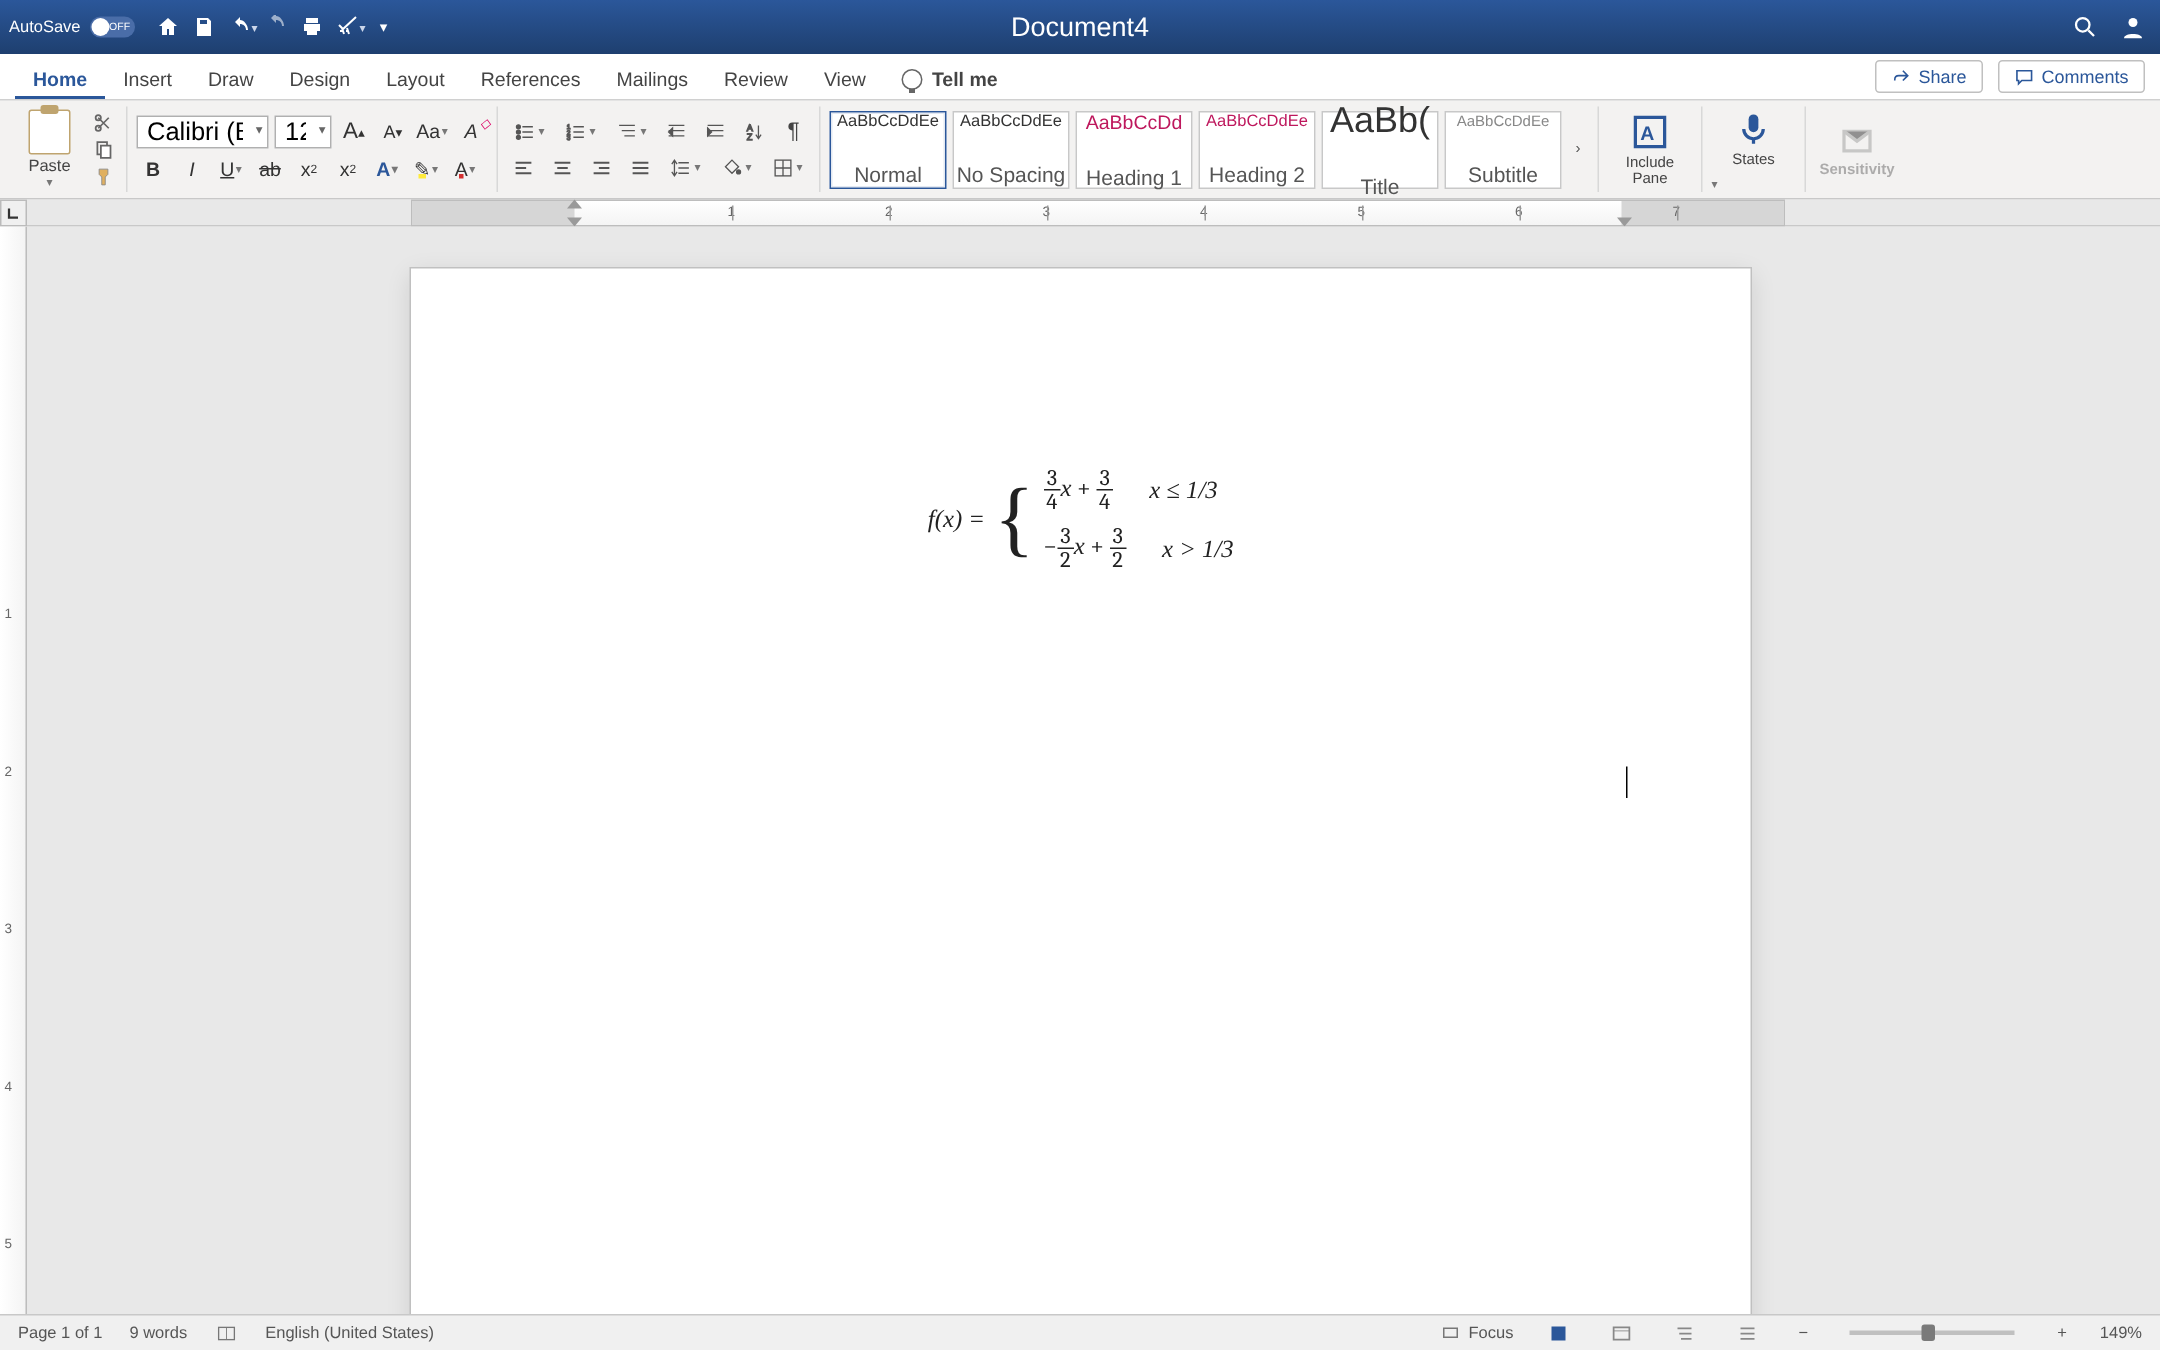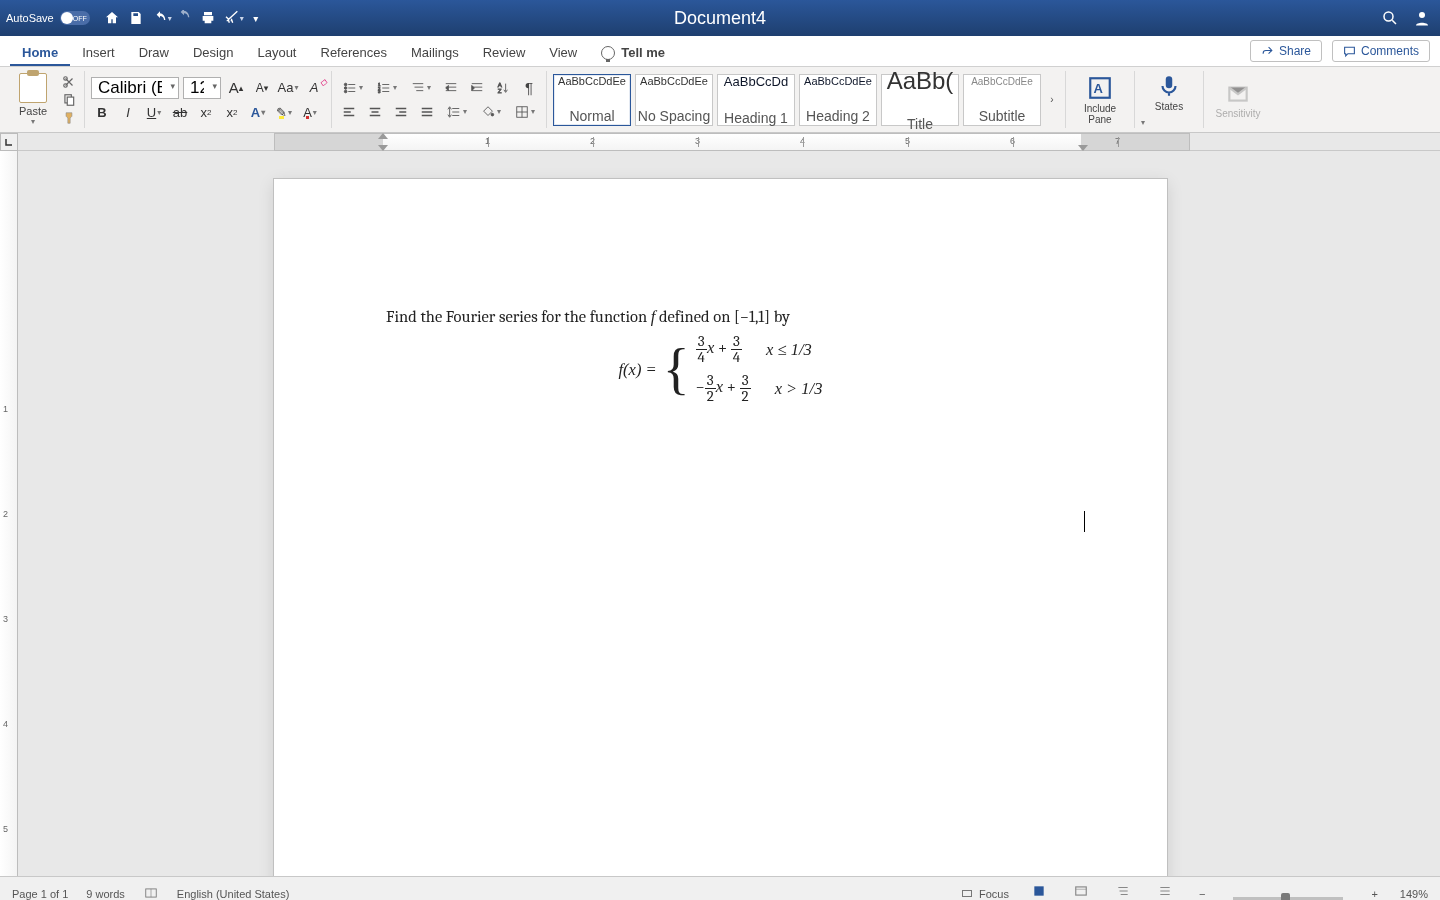--- a/index.html
+++ b/index.html
@@ -153,31 +153,31 @@
   
   .styles-gallery { display:flex; gap:4px; padding:0 6px; align-items:center; }
   .style-card {
     width: 78px; height: 52px;
     border: 1px solid #c8c8c8; background:#fff;
     display:flex; flex-direction:column; align-items:center; justify-content:center;
     cursor:pointer;
   }
   .style-card.selected { border:1.5px solid #2b579a; box-shadow: inset 0 0 0 1px #2b579a22; }
   .style-card .sample { font-size: 13px; color:#333; }
-  .style-card .sample.blue { color:#0f172a; }
+  .style-card .sample.blue { color:#be185d; }
   .style-card .name { font-size: 14px; color:#555; margin-top:21px; }
   .gallery-more { width:14px; display:flex; align-items:center; justify-content:center; color:#555; font-size:10px; cursor:pointer; }
 
   .big-btn {
     display:flex; flex-direction:column; align-items:center; justify-content:center;
     width: 56px; gap:2px; cursor:pointer;
   }
   .big-btn .icn { width:26px; height:26px; display:flex; align-items:center; justify-content:center; }
   .big-btn .lbl { font-size:10px; text-align:center; line-height:1.1; }
-  .big-btn.disabled { opacity:0.4; }
+  .big-btn.disabled { opacity:0.4;font-weight:bold; }
 
   
   .ruler-area {
     height: 18px;
     background: #e8e8e8;
     position: relative;
     border-bottom: 1px solid #c8c8c8;
   }
   .ruler-h {
     position:absolute; left: 274px; right: 250px; top:0; height:18px;
@@ -241,21 +241,21 @@
   .piece-rows { display:flex; flex-direction:column; gap:8px; }
   .piece-row { display:flex; align-items:center; gap:24px; }
   .cursor-line {
     position:absolute; width:1px; height:21px; background:#000;
   }
 
   
   .statusbar {
     position:absolute; bottom:0; left:0; right:0; height:24px;
     background:#f0f0f0; border-top:1px solid #c8c8c8;
-    display:flex; align-items:flex-end; font-size:11px; color:#555;
+    display:flex; align-items:center; font-size:11px; color:#555;
     padding: 0 12px; gap: 18px;
   }
   .statusbar .spacer { flex:1; }
   .sb-btn { display:flex; align-items:center; gap:5px; cursor:pointer; }
   .view-btn { width:24px; height:18px; display:flex; align-items:center; justify-content:center; cursor:pointer; }
   .view-btn svg { width:14px; height:14px; fill:#888; }
   .view-btn.active svg { fill:#2b579a; }
   .zoom-slider {
     width:110px; height:3px; background:#c0c0c0; position:relative; margin: 0 6px;
   }
@@ -608,23 +608,20 @@
 <div class="doc-area">
   <div class="v-ruler">
       <div class="vnum" style="top: 253px;">1</div>
       <div class="vnum" style="top: 358px;">2</div>
       <div class="vnum" style="top: 463px;">3</div>
       <div class="vnum" style="top: 568px;">4</div>
       <div class="vnum" style="top: 673px;">5</div>
     </div>
   <div class="page">
     <div class="page-content">
-      <p>
-        <span>Find the Fourier series for the function </span><span class="math-italic">f</span><span> defined on </span><span>[−1,1]</span><span> by</span>
-      </p>
       <div class="math-block">
         <div class="piecewise">
           <span class="math-italic">f(x) = </span>
           <span class="brace">{</span>
           <div class="piece-rows">
             <div class="piece-row">
               <span>
                 <span class="frac">
                     <span class="num">3</span>
                     <span class="den">4</span>

